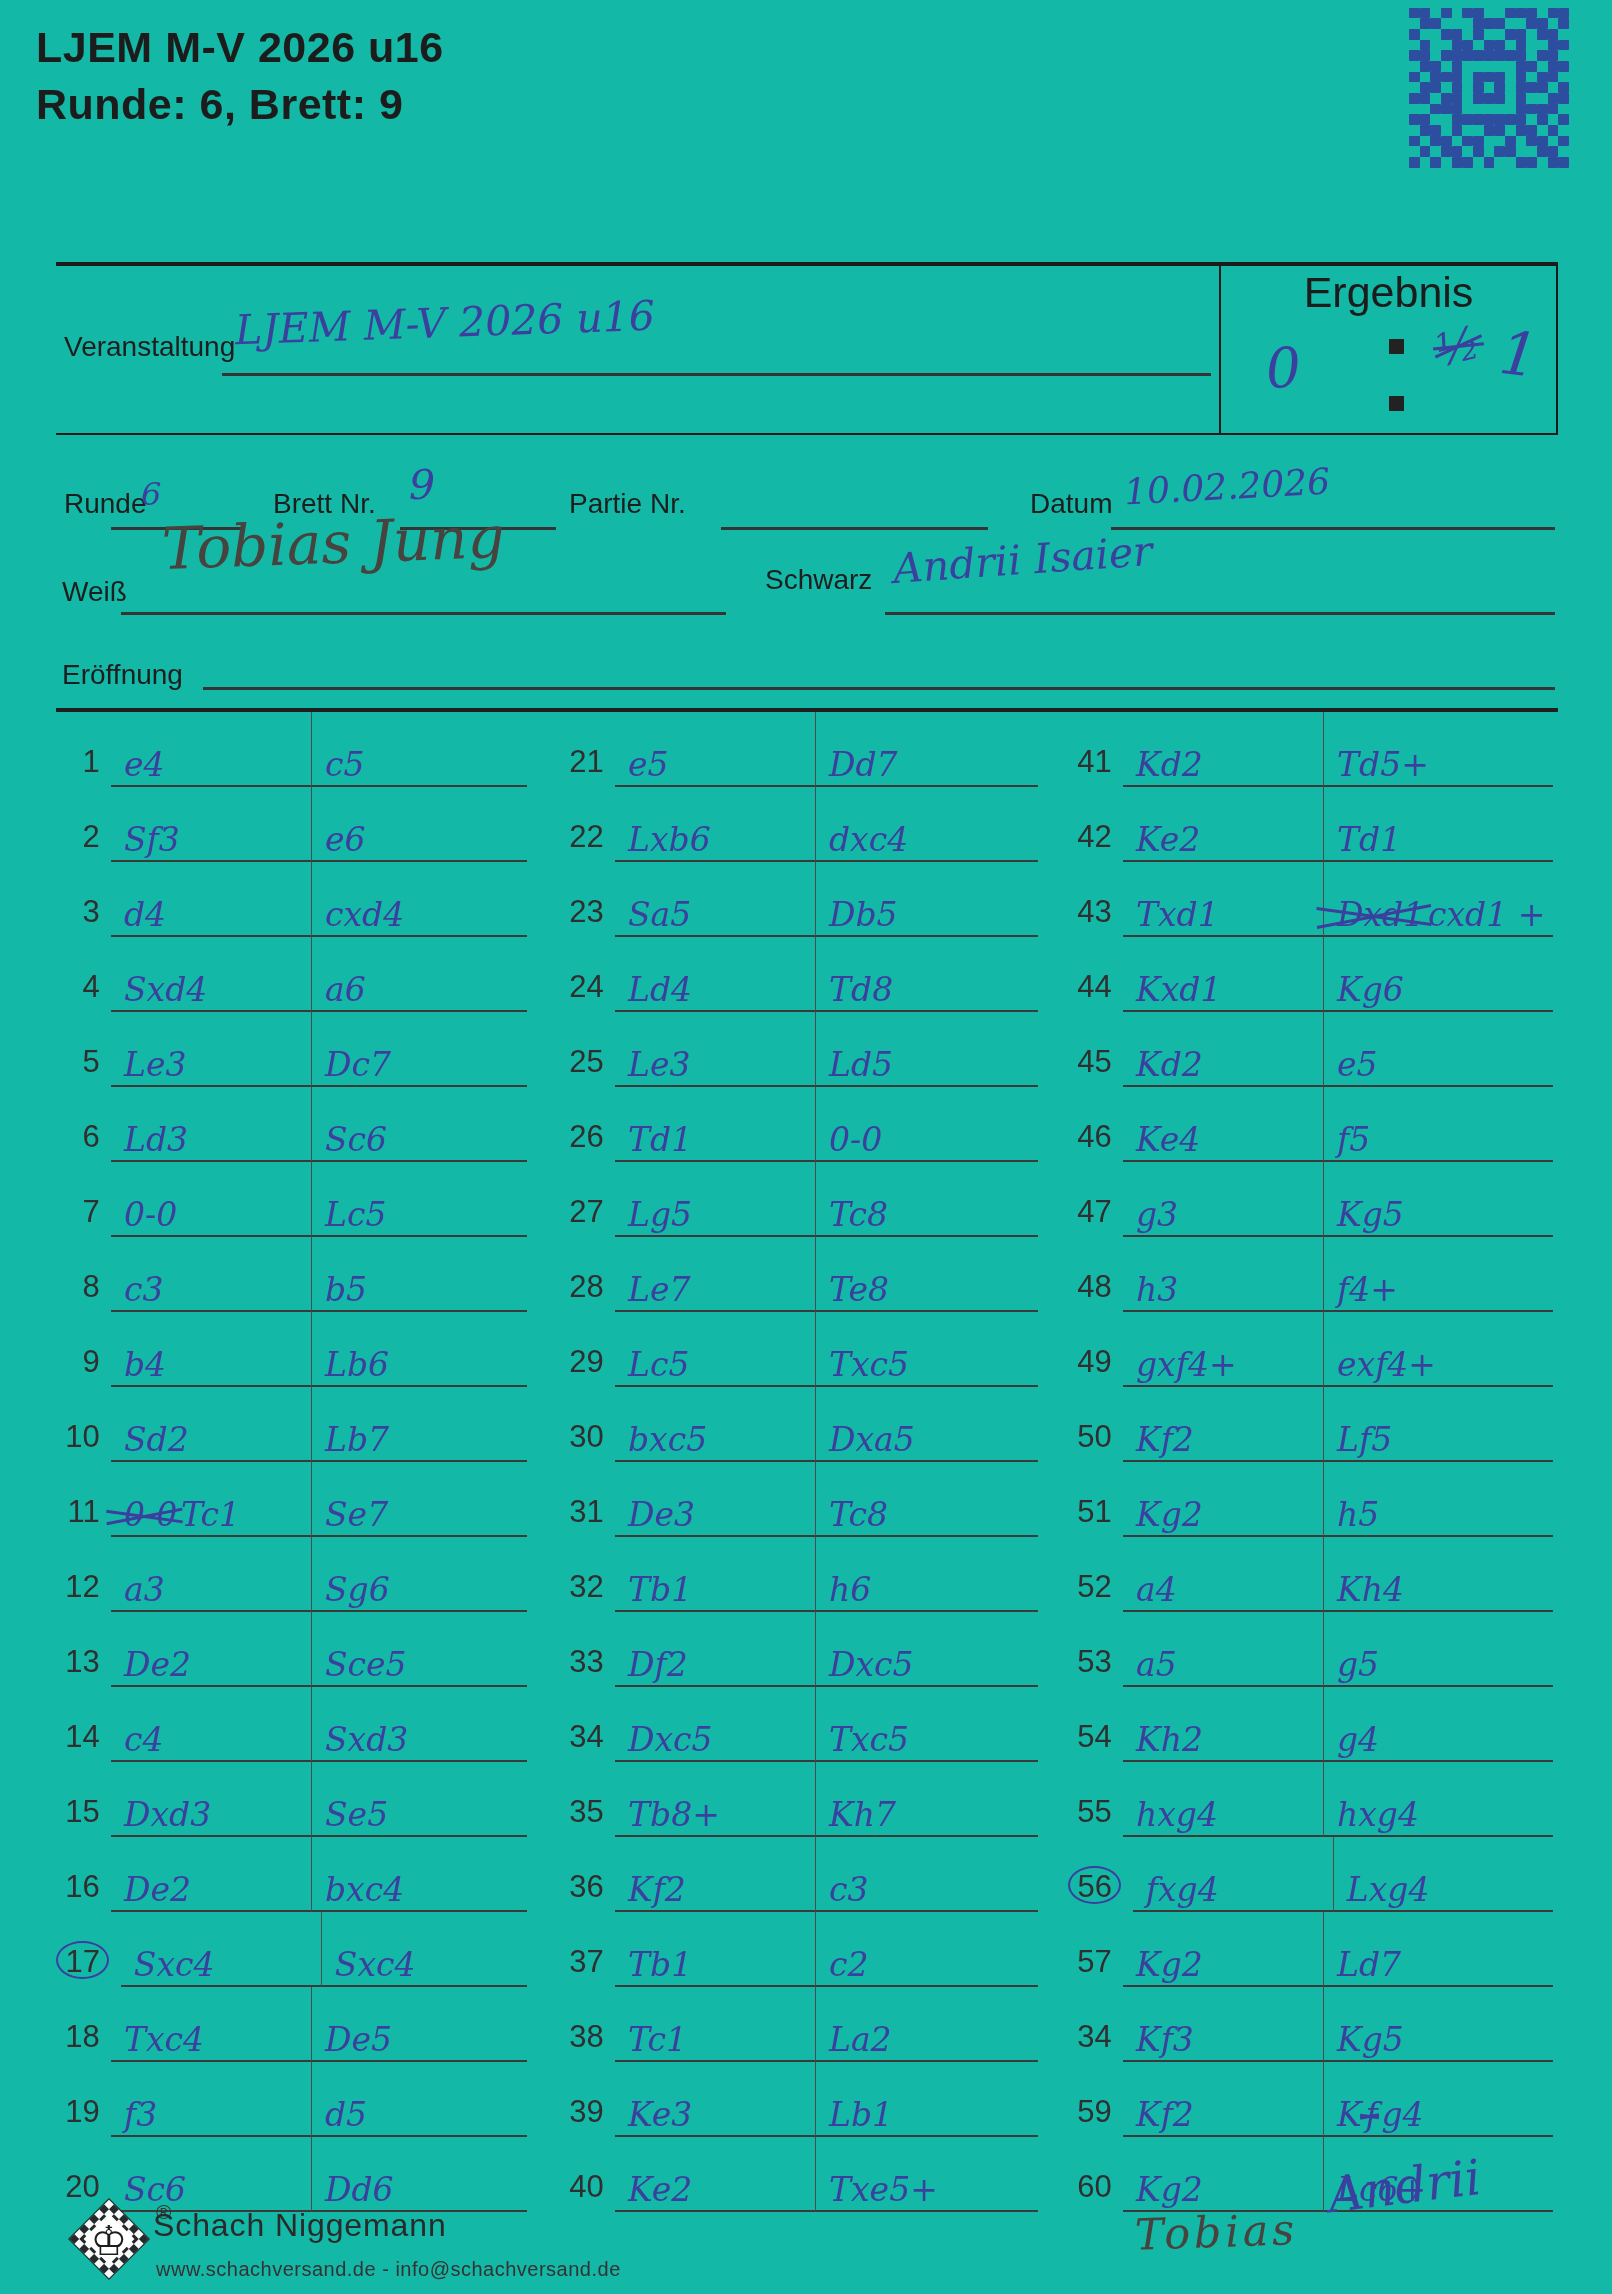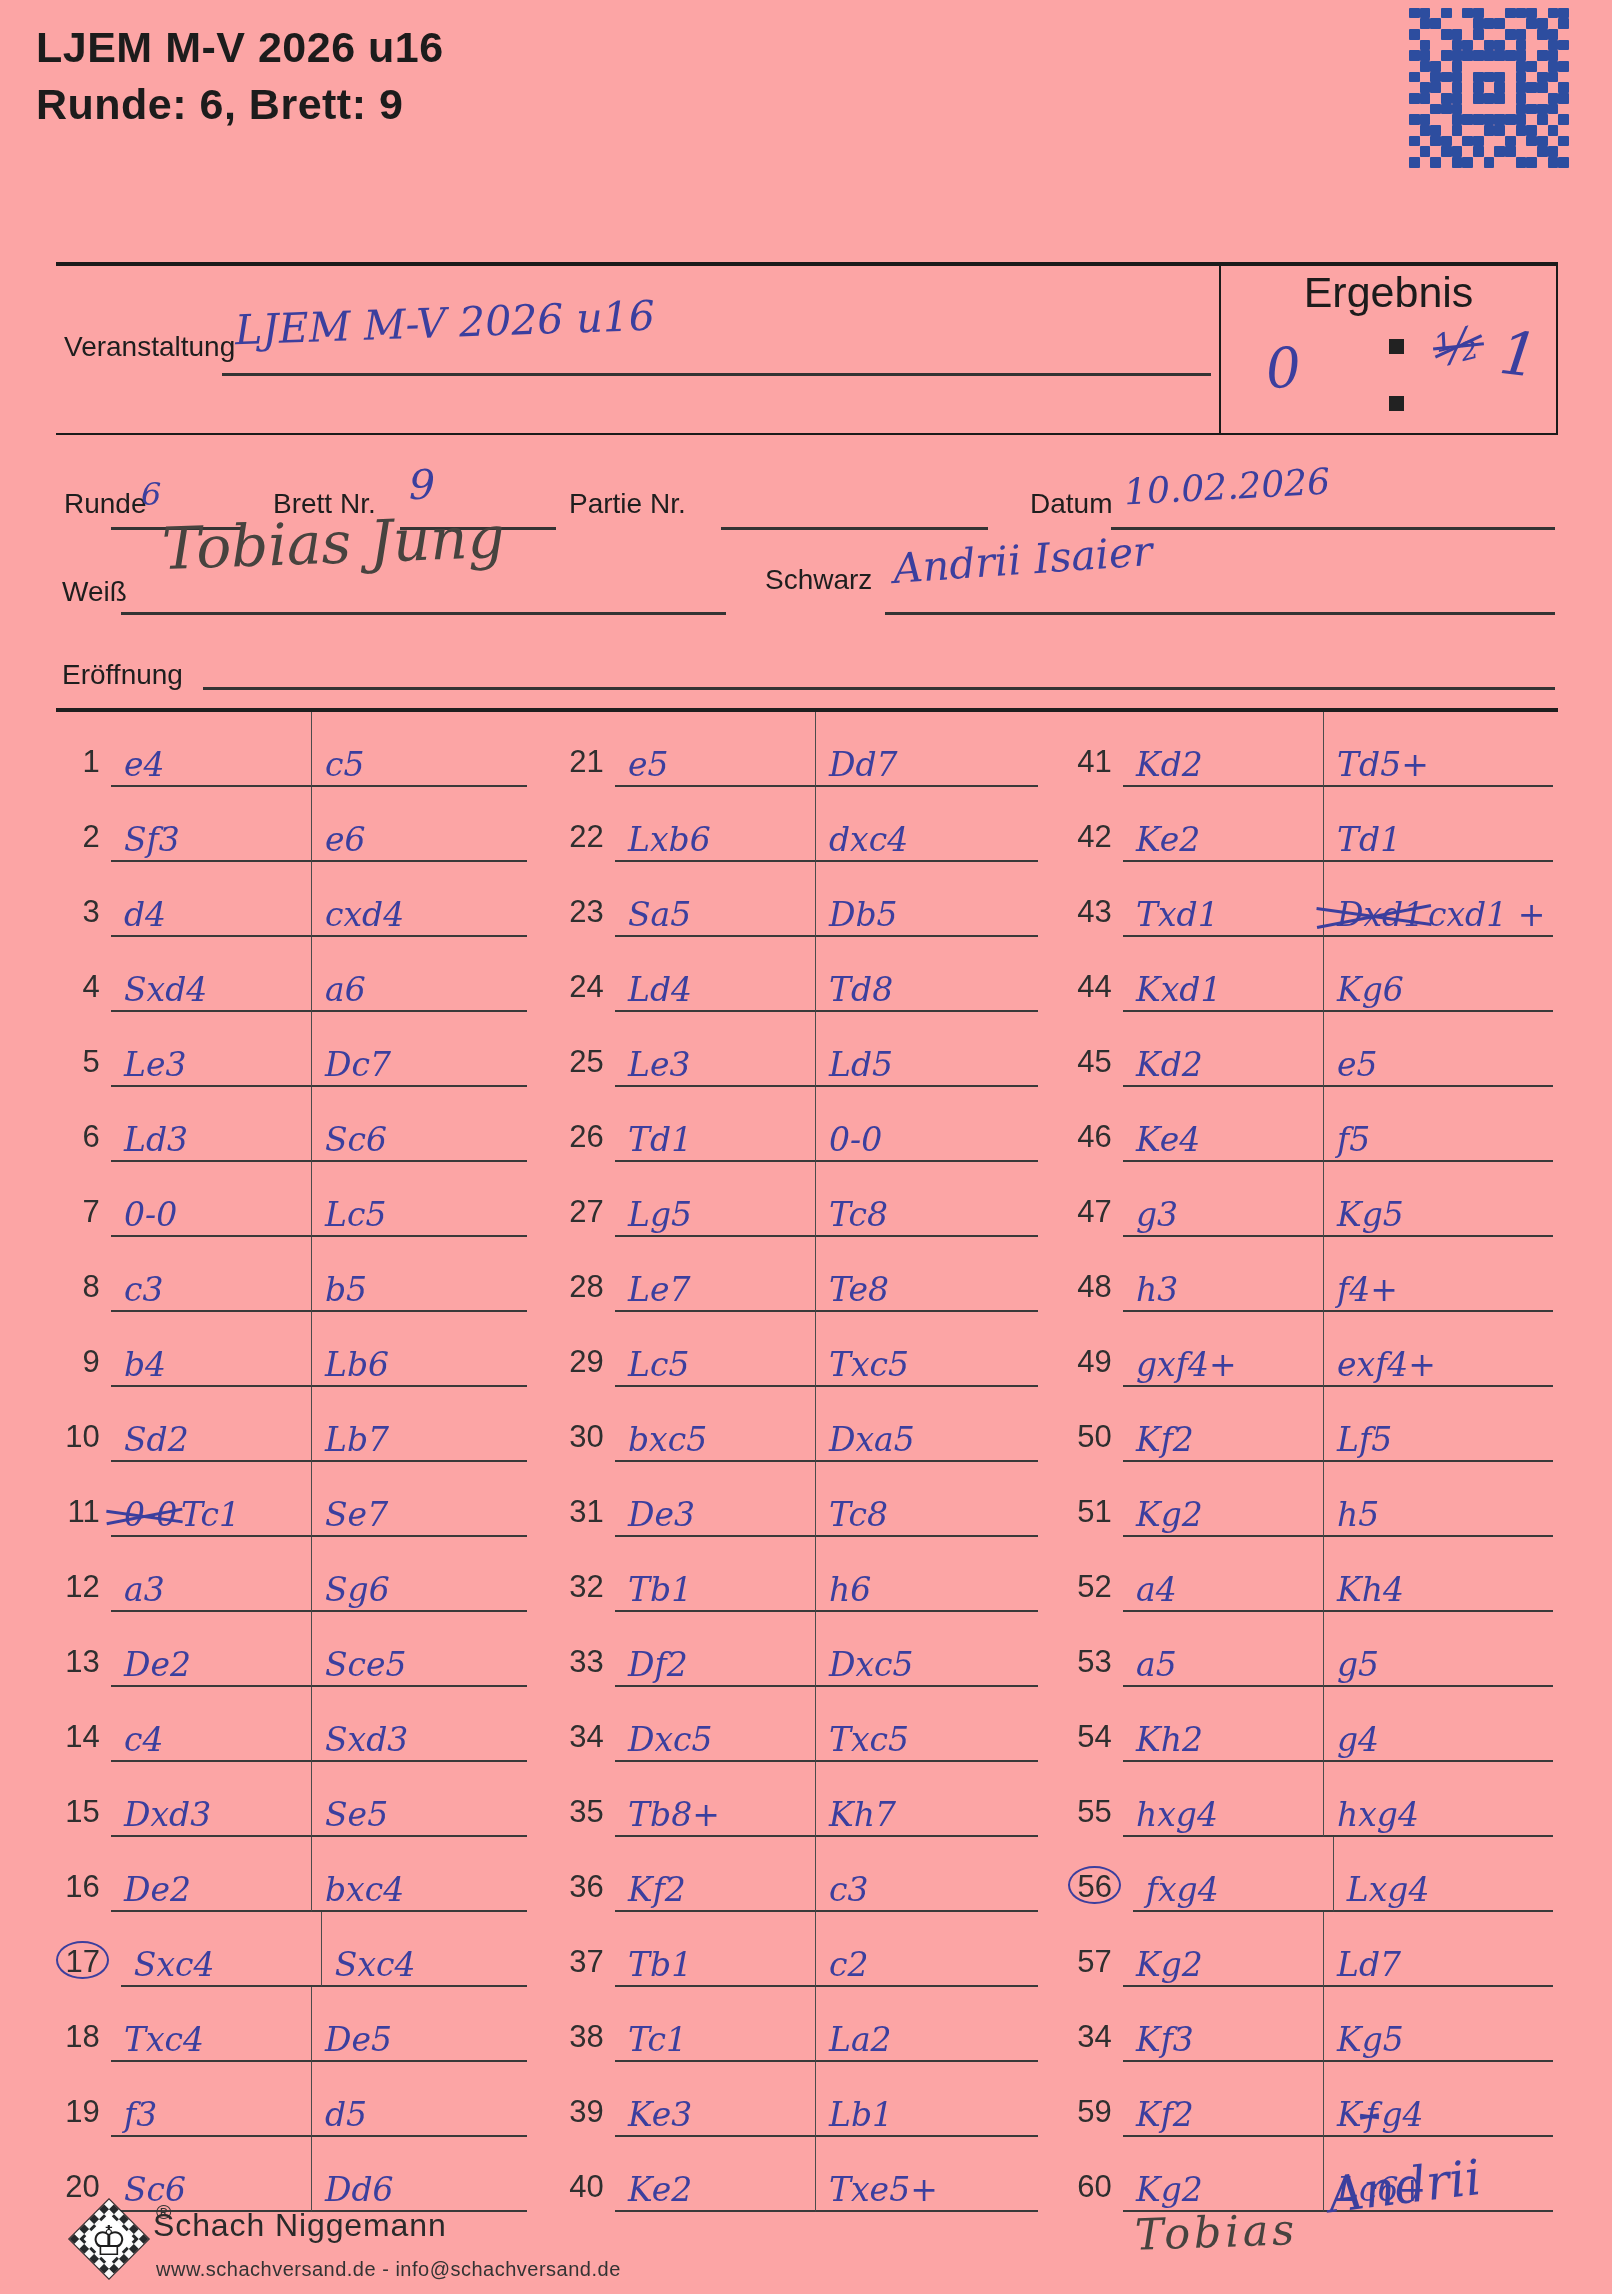--- a/index.html
+++ b/index.html
@@ -5,21 +5,21 @@
   :root{
     --ink:#3b3f9e;
     --pencil:#47433f;
     --print:#1e1e1e;
     --line:#343434;
     --qrblue:#2d4d9f;
   }
   html,body{margin:0;padding:0;background:#e8e8e8;}
   .canvas{
     position:relative;width:1612px;height:2295px;margin:0 auto;
-    background:#fca5a5;overflow:hidden;
+    background:#14b8a6;overflow:hidden;
     font-family:"Liberation Sans",sans-serif;color:var(--print);
   }
   .abs{position:absolute;}
   .plabel{position:absolute;font-size:28px;color:var(--print);}
   .uline{position:absolute;height:2.8px;background:var(--line);}
   .hand{font-family:"DejaVu Serif",serif;font-style:italic;line-height:1;white-space:nowrap;}
   .ink{color:var(--ink);}
   .pencil{color:var(--pencil);}
 
   

